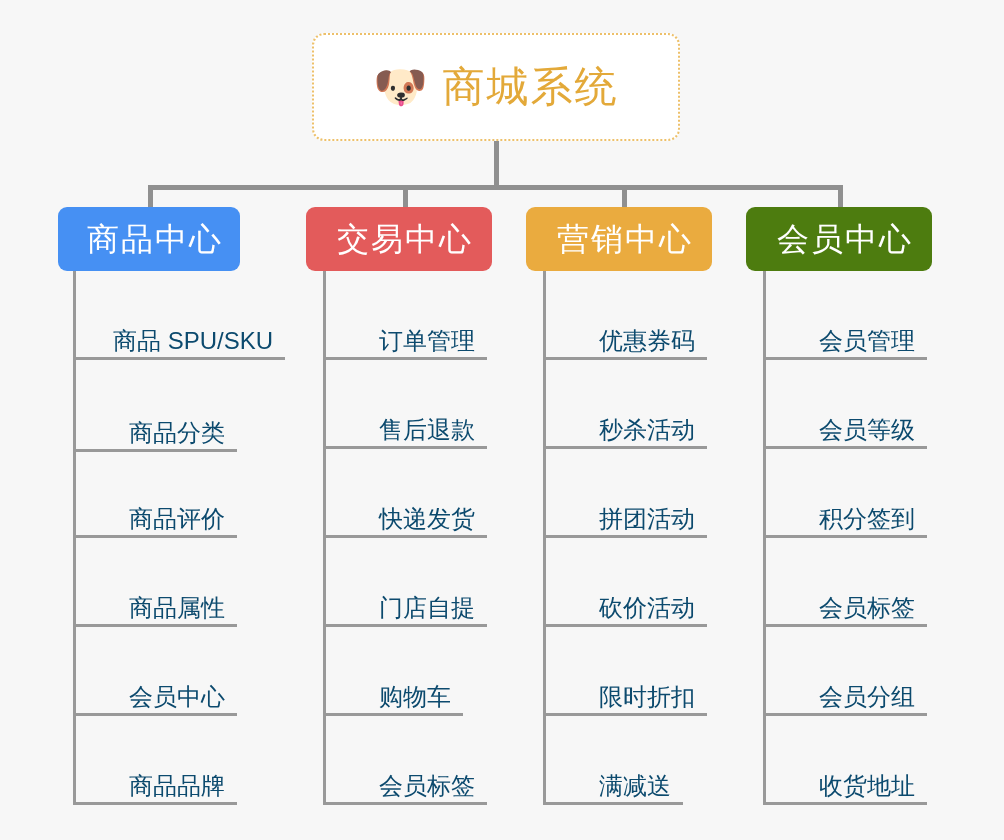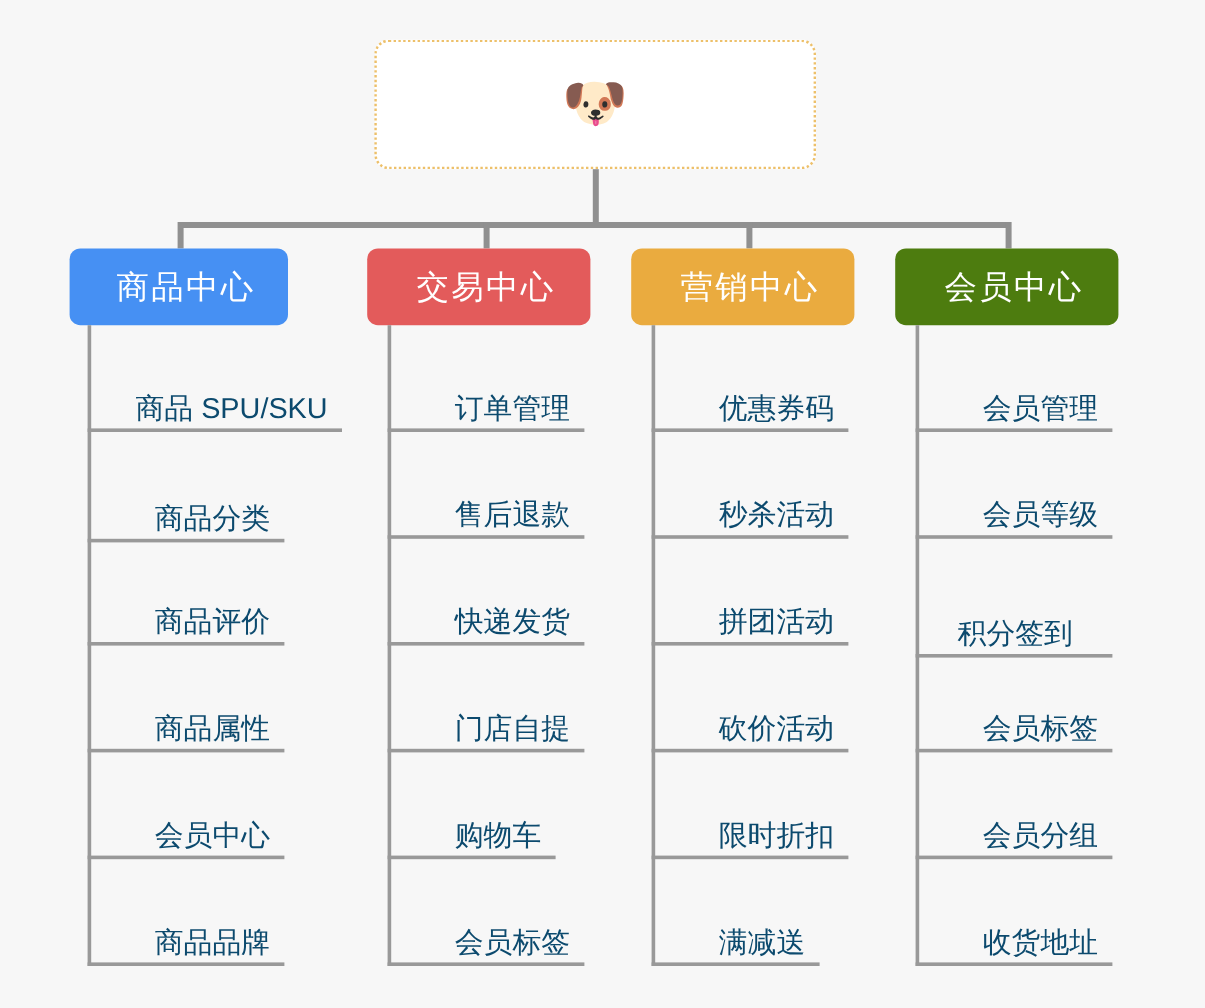--- a/index.html
+++ b/index.html
@@ -78,21 +78,21 @@
     position: absolute;
     top: 207px;
     height: 64px;
     border-radius: 9px;
     display: flex;
     align-items: center;
     justify-content: center;
     box-sizing: border-box;
   }
   .cat-label {
-    font-size: 27px;
+    font-size: 32px;
     color: #ffffff;
     letter-spacing: 2px;
     white-space: nowrap;
     line-height: 1;
     margin-left: 12px;
   }
 
   
   .leaf-col {
     position: absolute;
@@ -125,20 +125,21 @@
     padding-right: 12px;
   }
 </style>
 </head>
 <body>
 
 <div id="mindmap">
 
   <div class="root-node">
     <span class="root-emoji">🐶</span>
+    <span class="root-title">商城系统</span>
   </div>
 
   <div class="conn conn-v-root"></div>
   <div class="conn conn-h-bus"></div>
 
   <div id="branches">
       <div class="conn conn-drop" style="left: 148px;"></div>
       <div class="cat-box" style="left: 58px; width: 182px; background: rgb(70, 144, 243);">
         <span class="cat-label">商品中心</span>
       </div>
@@ -218,21 +219,21 @@
         <span class="cat-label">会员中心</span>
       </div>
       <div class="leaf-col" style="left: 763px;">
         <div class="leaf-spine" style="height: 534px;"></div>
         <div class="leaf-item" style="top: 0px; width: 164px; padding-left: 29px;">
           <span class="leaf-label">会员管理</span>
         </div>
         <div class="leaf-item" style="top: 89px; width: 164px;">
           <span class="leaf-label">会员等级</span>
         </div>
-        <div class="leaf-item" style="top: 188px; width: 164px; justify-content: center;">
+        <div class="leaf-item" style="top: 178px; width: 164px;">
           <span class="leaf-label">积分签到</span>
         </div>
         <div class="leaf-item" style="top: 267px; width: 164px;">
           <span class="leaf-label">会员标签</span>
         </div>
         <div class="leaf-item" style="top: 356px; width: 164px;">
           <span class="leaf-label">会员分组</span>
         </div>
         <div class="leaf-item" style="top: 445px; width: 164px;">
           <span class="leaf-label">收货地址</span>

